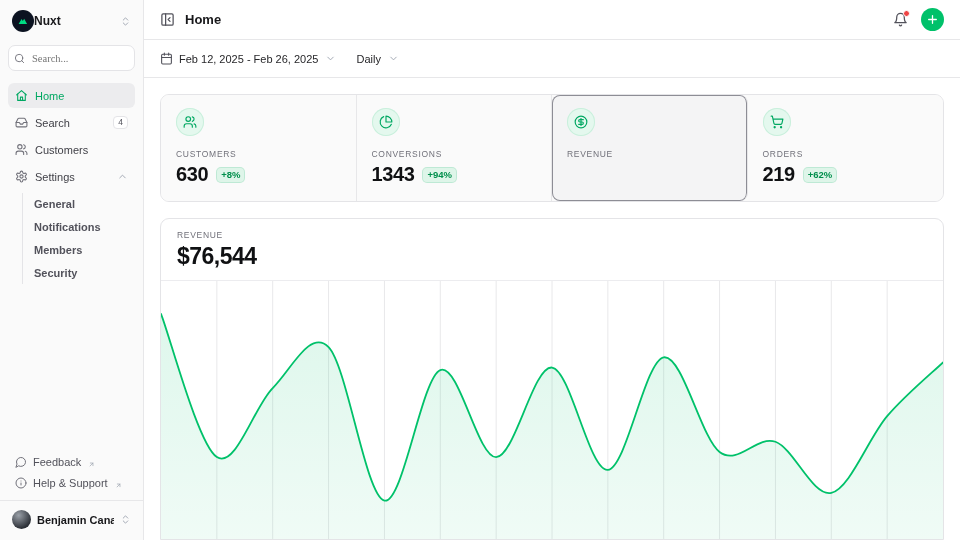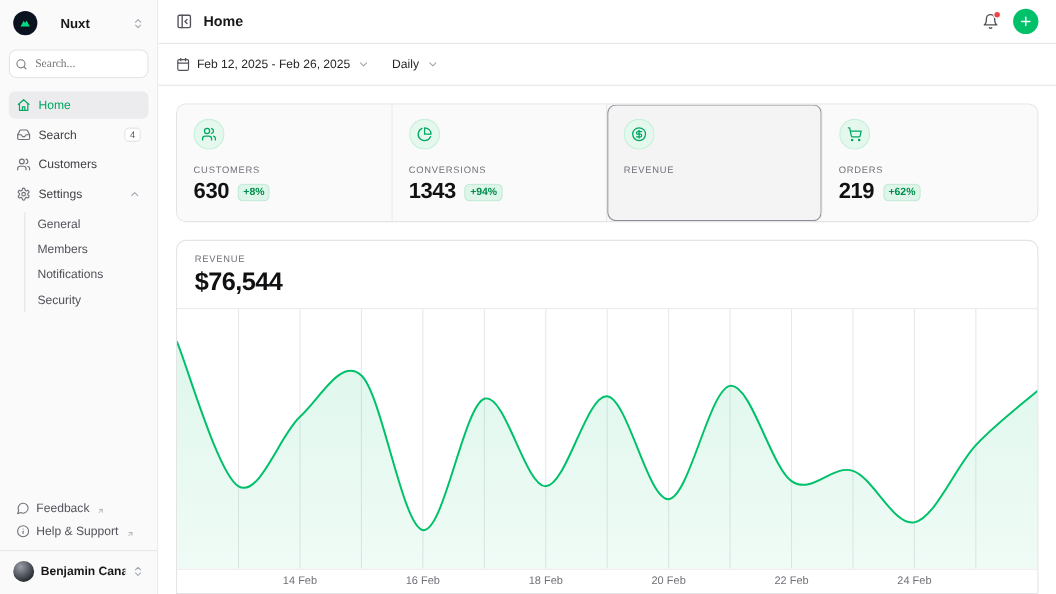--- a/index.html
+++ b/index.html
@@ -7,39 +7,39 @@
     width:960px;height:540px;overflow:hidden;display:flex;
     font-family:"Liberation Sans", sans-serif;color:#18181b;background:#fff;
     -webkit-font-smoothing:antialiased;
   }
   *{box-sizing:border-box;}
   svg{display:block;}
 
   
   .sidebar{width:144px;min-width:144px;background:#fafafa;border-right:1px solid #e7e7e9;
     padding:8px;display:flex;flex-direction:column;}
-  .ws-row{display:flex;align-items:center;gap:21px;padding:2px 4px;border-radius:6px;cursor:pointer;}
+  .ws-row{display:flex;align-items:center;gap:0;padding:2px 4px;border-radius:6px;cursor:pointer;}
   .ws-logo{width:22px;height:22px;border-radius:50%;background:#0b1220;display:flex;align-items:center;justify-content:center;flex:none;}
   .ws-name{font-size:12px;font-weight:700;flex:1;}
   .chev{color:#9ca3af;display:flex;}
   .search-box{margin-top:11px;height:26px;background:#fff;border:1px solid #e4e4e7;border-radius:7px;
     display:flex;align-items:center;gap:5px;padding:0 5px;cursor:text;}
   .search-box .icon{color:#71717a;display:flex;flex:none;}
   .search-box input{border:0;outline:0;flex:1;min-width:0;font-size:10.5px;color:#52525b;background:transparent;font-family:Liberation Serif, serif;}
   .nav{margin-top:12px;display:flex;flex-direction:column;gap:2px;}
   .nav-item{display:flex;align-items:center;gap:7px;height:25px;padding:0 7px;border-radius:6px;
     font-size:11px;color:#3f3f46;cursor:pointer;}
   .nav-item .icon{color:#71717a;display:flex;flex:none;}
   .nav-item.active{background:#ececee;color:#00a862;font-weight:500;}
   .nav-item.active .icon{color:#00a862;}
   .nav-badge{margin-left:auto;border:1px solid #e4e4e7;background:#fff;border-radius:4px;
     font-size:8.5px;color:#52525b;padding:1px 4px;line-height:1.1;}
   .nav-chev{margin-left:auto;color:#9ca3af;display:flex;}
   .sub-list{margin:2px 0 2px 14px;border-left:1px solid #e4e4e7;display:flex;flex-direction:column;gap:1px;}
-  .sub-item{height:22px;display:flex;align-items:center;padding-left:11px;font-size:11px;color:#52525b;cursor:pointer;}
+  .sub-item{height:22px;display:flex;align-items:center;padding-left:11px;font-size:11px;color:#52525b;cursor:pointer;font-weight:bold;}
   .spacer{flex:1;}
   .foot-link{display:flex;align-items:flex-end;gap:6px;padding:4px 7px;font-size:11px;color:#52525b;border-radius:6px;cursor:pointer;}
   .foot-link .icon{color:#71717a;display:flex;margin-top:1px;}
   .ext{color:#9ca3af;display:inline-flex;margin-left:1px;margin-top:-2px;}
   .side-divider{border-top:1px solid #e7e7e9;margin:7px -8px 6px;}
   .user-row{display:flex;align-items:center;gap:6px;padding:3px 4px;border-radius:6px;cursor:pointer;}
   .avatar{width:19px;height:19px;border-radius:50%;flex:none;
     background:radial-gradient(circle at 35% 28%, #9aa0a8, #2b2f36 72%);}
   .user-name{font-size:11px;font-weight:700;flex:1;white-space:nowrap;overflow:hidden;}
 
@@ -154,22 +154,22 @@
         </span>
         <span>Settings</span>
         <span class="nav-chev">
           <svg width="11" height="11" viewBox="0 0 24 24" fill="none" stroke="currentColor" stroke-width="2" stroke-linecap="round" stroke-linejoin="round">
             <path d="m6 15 6-6 6 6"></path>
           </svg>
         </span>
       </div>
       <div class="sub-list">
         <div class="sub-item">General</div>
+        <div class="sub-item">Notifications</div>
         <div class="sub-item">Members</div>
-        <div class="sub-item">Notifications</div>
         <div class="sub-item">Security</div>
       </div>
     </nav>
 
   <div class="spacer"></div>
 
   <div id="sidebar-footer-links">
       <div class="foot-link">
         <span class="icon">
           <svg width="12" height="12" viewBox="0 0 24 24" fill="none" stroke="currentColor" stroke-width="2" stroke-linecap="round" stroke-linejoin="round">
@@ -351,24 +351,16 @@
             <line x1="451.42857142857144" y1="0" x2="451.42857142857144" y2="246" stroke="#e8e8ea" stroke-width="1" vector-effect="non-scaling-stroke"></line>
             <line x1="507.8571428571429" y1="0" x2="507.8571428571429" y2="246" stroke="#e8e8ea" stroke-width="1" vector-effect="non-scaling-stroke"></line>
             <line x1="564.2857142857143" y1="0" x2="564.2857142857143" y2="246" stroke="#e8e8ea" stroke-width="1" vector-effect="non-scaling-stroke"></line>
             <line x1="620.7142857142858" y1="0" x2="620.7142857142858" y2="246" stroke="#e8e8ea" stroke-width="1" vector-effect="non-scaling-stroke"></line>
             <line x1="677.1428571428571" y1="0" x2="677.1428571428571" y2="246" stroke="#e8e8ea" stroke-width="1" vector-effect="non-scaling-stroke"></line>
             <line x1="733.5714285714286" y1="0" x2="733.5714285714286" y2="246" stroke="#e8e8ea" stroke-width="1" vector-effect="non-scaling-stroke"></line>
             <path d="M 0 31.28 C 9.404761904761905 54.05333333333334, 37.61904761904762 156.12666666666667, 56.42857142857143 167.92000000000002 C 75.23809523809524 179.71333333333337, 94.04761904761905 119.52666666666669, 112.85714285714286 102.04000000000002 C 131.66666666666666 84.55333333333336, 150.47619047619048 45.10666666666667, 169.28571428571428 63 C 188.09523809523807 80.89333333333333, 206.9047619047619 205.74, 225.71428571428572 209.4 C 244.52380952380955 213.06, 263.33333333333337 91.8733333333333, 282.14285714285717 84.95999999999998 C 300.95238095238096 78.04666666666665, 319.76190476190476 168.32666666666668, 338.57142857142856 167.92000000000002 C 357.38095238095235 167.51333333333335, 376.1904761904762 80.48666666666665, 395 82.51999999999998 C 413.8095238095238 84.55333333333331, 432.61904761904765 181.74666666666667, 451.42857142857144 180.12 C 470.23809523809524 178.49333333333334, 489.0476190476191 75.60666666666668, 507.8571428571429 72.76000000000002 C 526.6666666666667 69.91333333333336, 545.4761904761905 149.62, 564.2857142857143 163.04 C 583.0952380952382 176.45999999999998, 601.9047619047619 146.77333333333334, 620.7142857142858 153.28 C 639.5238095238096 159.78666666666666, 658.3333333333333 206.14666666666665, 677.1428571428571 202.07999999999998 C 695.952380952381 198.01333333333332, 714.7619047619047 149.62, 733.5714285714286 128.88 C 752.3809523809524 108.14, 780.5952380952381 86.18, 790 77.64000000000001 L 790 246 L 0 246 Z" fill="url(#fillGrad)" stroke="none"></path>
             <path d="M 0 31.28 C 9.404761904761905 54.05333333333334, 37.61904761904762 156.12666666666667, 56.42857142857143 167.92000000000002 C 75.23809523809524 179.71333333333337, 94.04761904761905 119.52666666666669, 112.85714285714286 102.04000000000002 C 131.66666666666666 84.55333333333336, 150.47619047619048 45.10666666666667, 169.28571428571428 63 C 188.09523809523807 80.89333333333333, 206.9047619047619 205.74, 225.71428571428572 209.4 C 244.52380952380955 213.06, 263.33333333333337 91.8733333333333, 282.14285714285717 84.95999999999998 C 300.95238095238096 78.04666666666665, 319.76190476190476 168.32666666666668, 338.57142857142856 167.92000000000002 C 357.38095238095235 167.51333333333335, 376.1904761904762 80.48666666666665, 395 82.51999999999998 C 413.8095238095238 84.55333333333331, 432.61904761904765 181.74666666666667, 451.42857142857144 180.12 C 470.23809523809524 178.49333333333334, 489.0476190476191 75.60666666666668, 507.8571428571429 72.76000000000002 C 526.6666666666667 69.91333333333336, 545.4761904761905 149.62, 564.2857142857143 163.04 C 583.0952380952382 176.45999999999998, 601.9047619047619 146.77333333333334, 620.7142857142858 153.28 C 639.5238095238096 159.78666666666666, 658.3333333333333 206.14666666666665, 677.1428571428571 202.07999999999998 C 695.952380952381 198.01333333333332, 714.7619047619047 149.62, 733.5714285714286 128.88 C 752.3809523809524 108.14, 780.5952380952381 86.18, 790 77.64000000000001" fill="none" stroke="#00C16A" stroke-width="1.8" vector-effect="non-scaling-stroke" stroke-linejoin="round" stroke-linecap="round"></path>
           </svg>
       </div>
-      <div class="axis" id="axis-labels">
-          <span style="left: 14.2857%;">14 Feb</span>
-          <span style="left: 28.5714%;">16 Feb</span>
-          <span style="left: 42.8571%;">18 Feb</span>
-          <span style="left: 57.1429%;">20 Feb</span>
-          <span style="left: 71.4286%;">22 Feb</span>
-          <span style="left: 85.7143%;">24 Feb</span>
-        </div>
     </div>
 
   </div>
 </main>
 
 </body></html>

